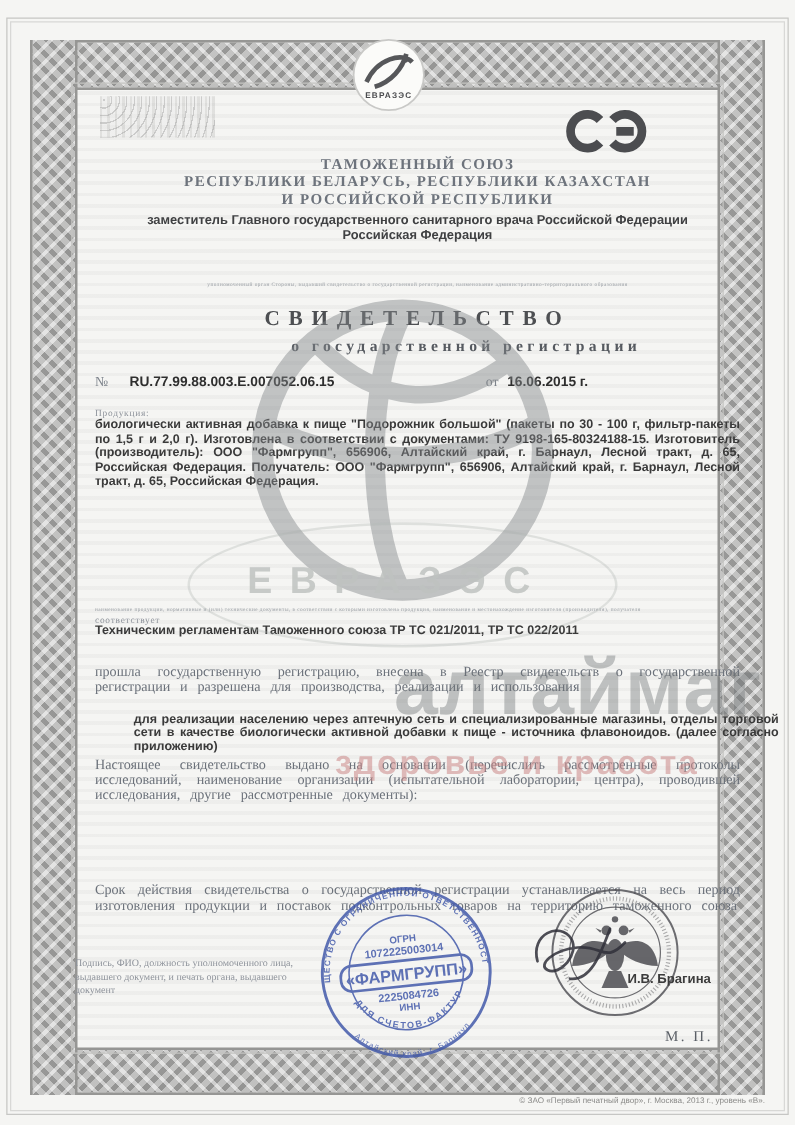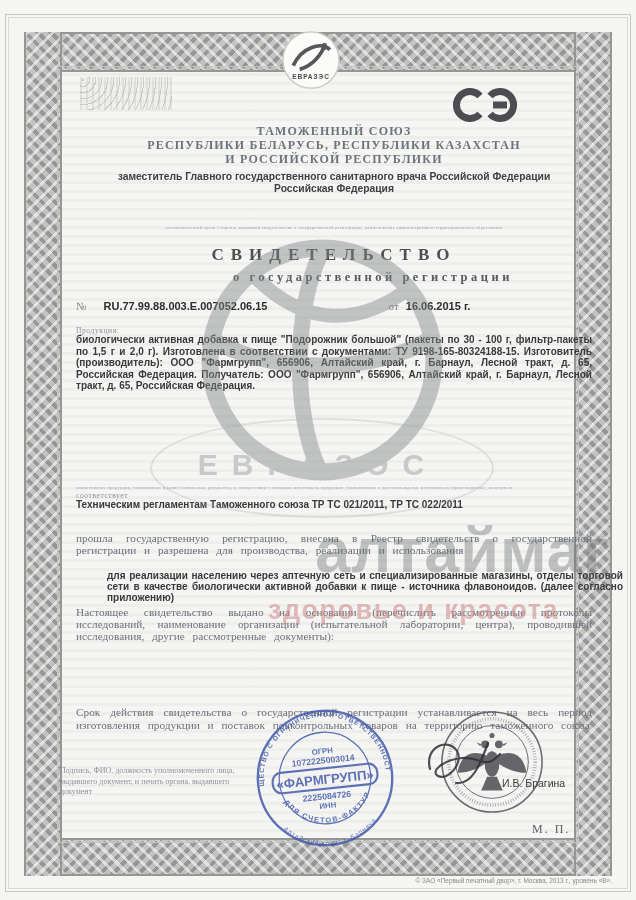--- a/index.html
+++ b/index.html
@@ -40,21 +40,21 @@
   .hdr-sans{color:#3f4042;font-size:10.3px;font-weight:bold;line-height:12px;}
   .micro{font-family:"Liberation Serif",serif;font-size:4.2px;color:#9ba0a6;letter-spacing:.4px;}
   .title-main{font-family:"Liberation Serif",serif;font-weight:bold;font-size:17px;letter-spacing:7px;color:#4d4f52;}
   .title-sub{font-family:"Liberation Serif",serif;font-weight:bold;font-size:12.5px;letter-spacing:3.5px;color:#565a60;padding-left:39px;}
   .numline{font-size:11px;font-weight:bold;color:#2e2e2e;}
   .numline .no{font-family:"Liberation Serif",serif;font-weight:normal;color:#7c828a;}
   .label-gray{font-family:"Liberation Serif",serif;font-size:7.5px;color:#8d929a;letter-spacing:.6px;}
   .sans-par{font-size:10px;font-weight:bold;color:#3a3a3a;line-height:11.6px;text-align:justify;}
   .serif-par{font-family:Liberation Serif, serif;font-size:11.3px;color:#6b717a;line-height:11.8px;text-align:justify;word-spacing:5px;}
   .sign-caption{font-family:"Liberation Serif",serif;font-size:8px;color:#8d929a;line-height:10.5px;}
-  .signer{font-size:10.5px;font-weight:normal;color:#3c3c3c;}
+  .signer{font-size:10.5px;font-weight:bold;color:#3c3c3c;}
   .mp{font-family:"Liberation Serif",serif;font-size:12px;color:#5a5f66;letter-spacing:2px;}
   .footer{font-size:6.5px;color:#8a8a88;z-index:2;}
   
   .wm{position:absolute;z-index:3;pointer-events:none;}
   .wm-brand{left:26px;top:483px;width:584px;text-align:right;font-size:63px;font-weight:bold;letter-spacing:1px;color:rgba(108,112,116,.40);line-height:100px;margin-top:17px;}
   .wm-slogan{left:268px;top:595px;font-size:27px;font-weight:bold;letter-spacing:1.5px;color:rgba(203,134,134,.55);}
   .wm-evrazes{left:60px;top:448px;width:516px;text-align:center;font-family:"Liberation Sans",sans-serif;font-weight:bold;font-size:30px;letter-spacing:14px;color:rgba(190,194,191,.85);}
   .wm-ellipse{left:150px;top:418px;width:340px;height:96px;border:2px solid rgba(170,175,172,.30);border-radius:50%;}
   .stamp{position:absolute;z-index:4;}
 </style>

